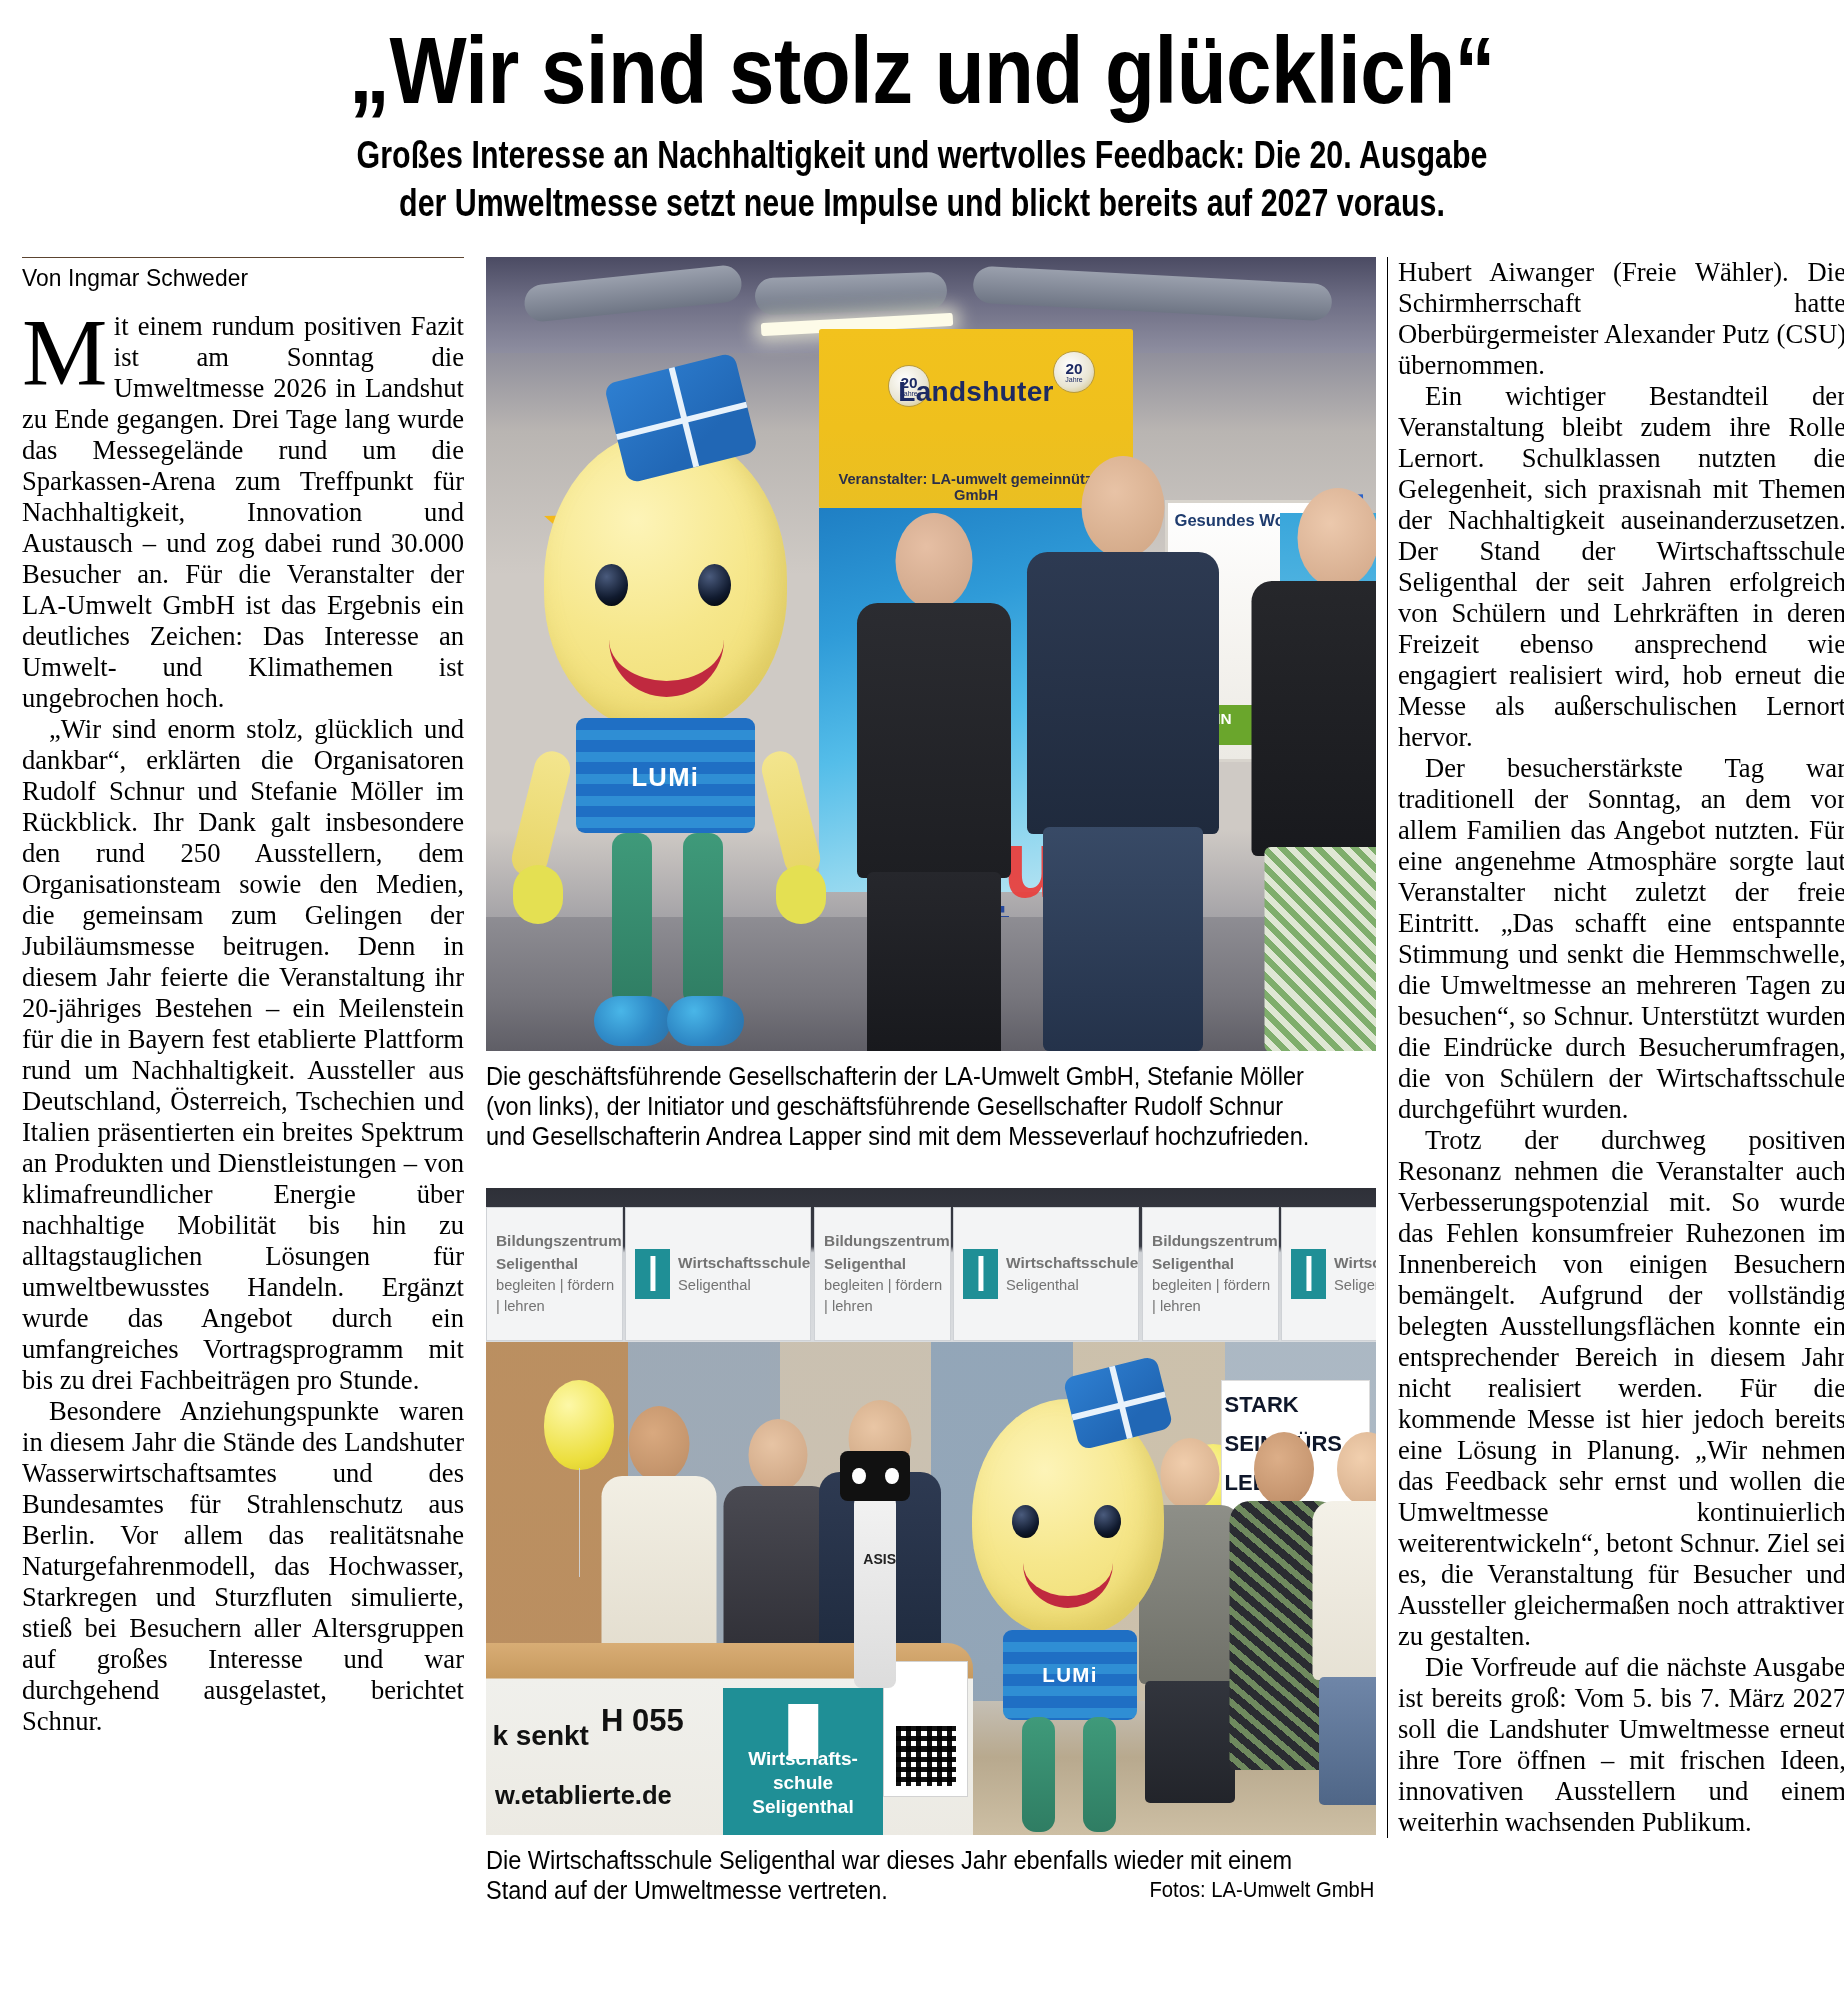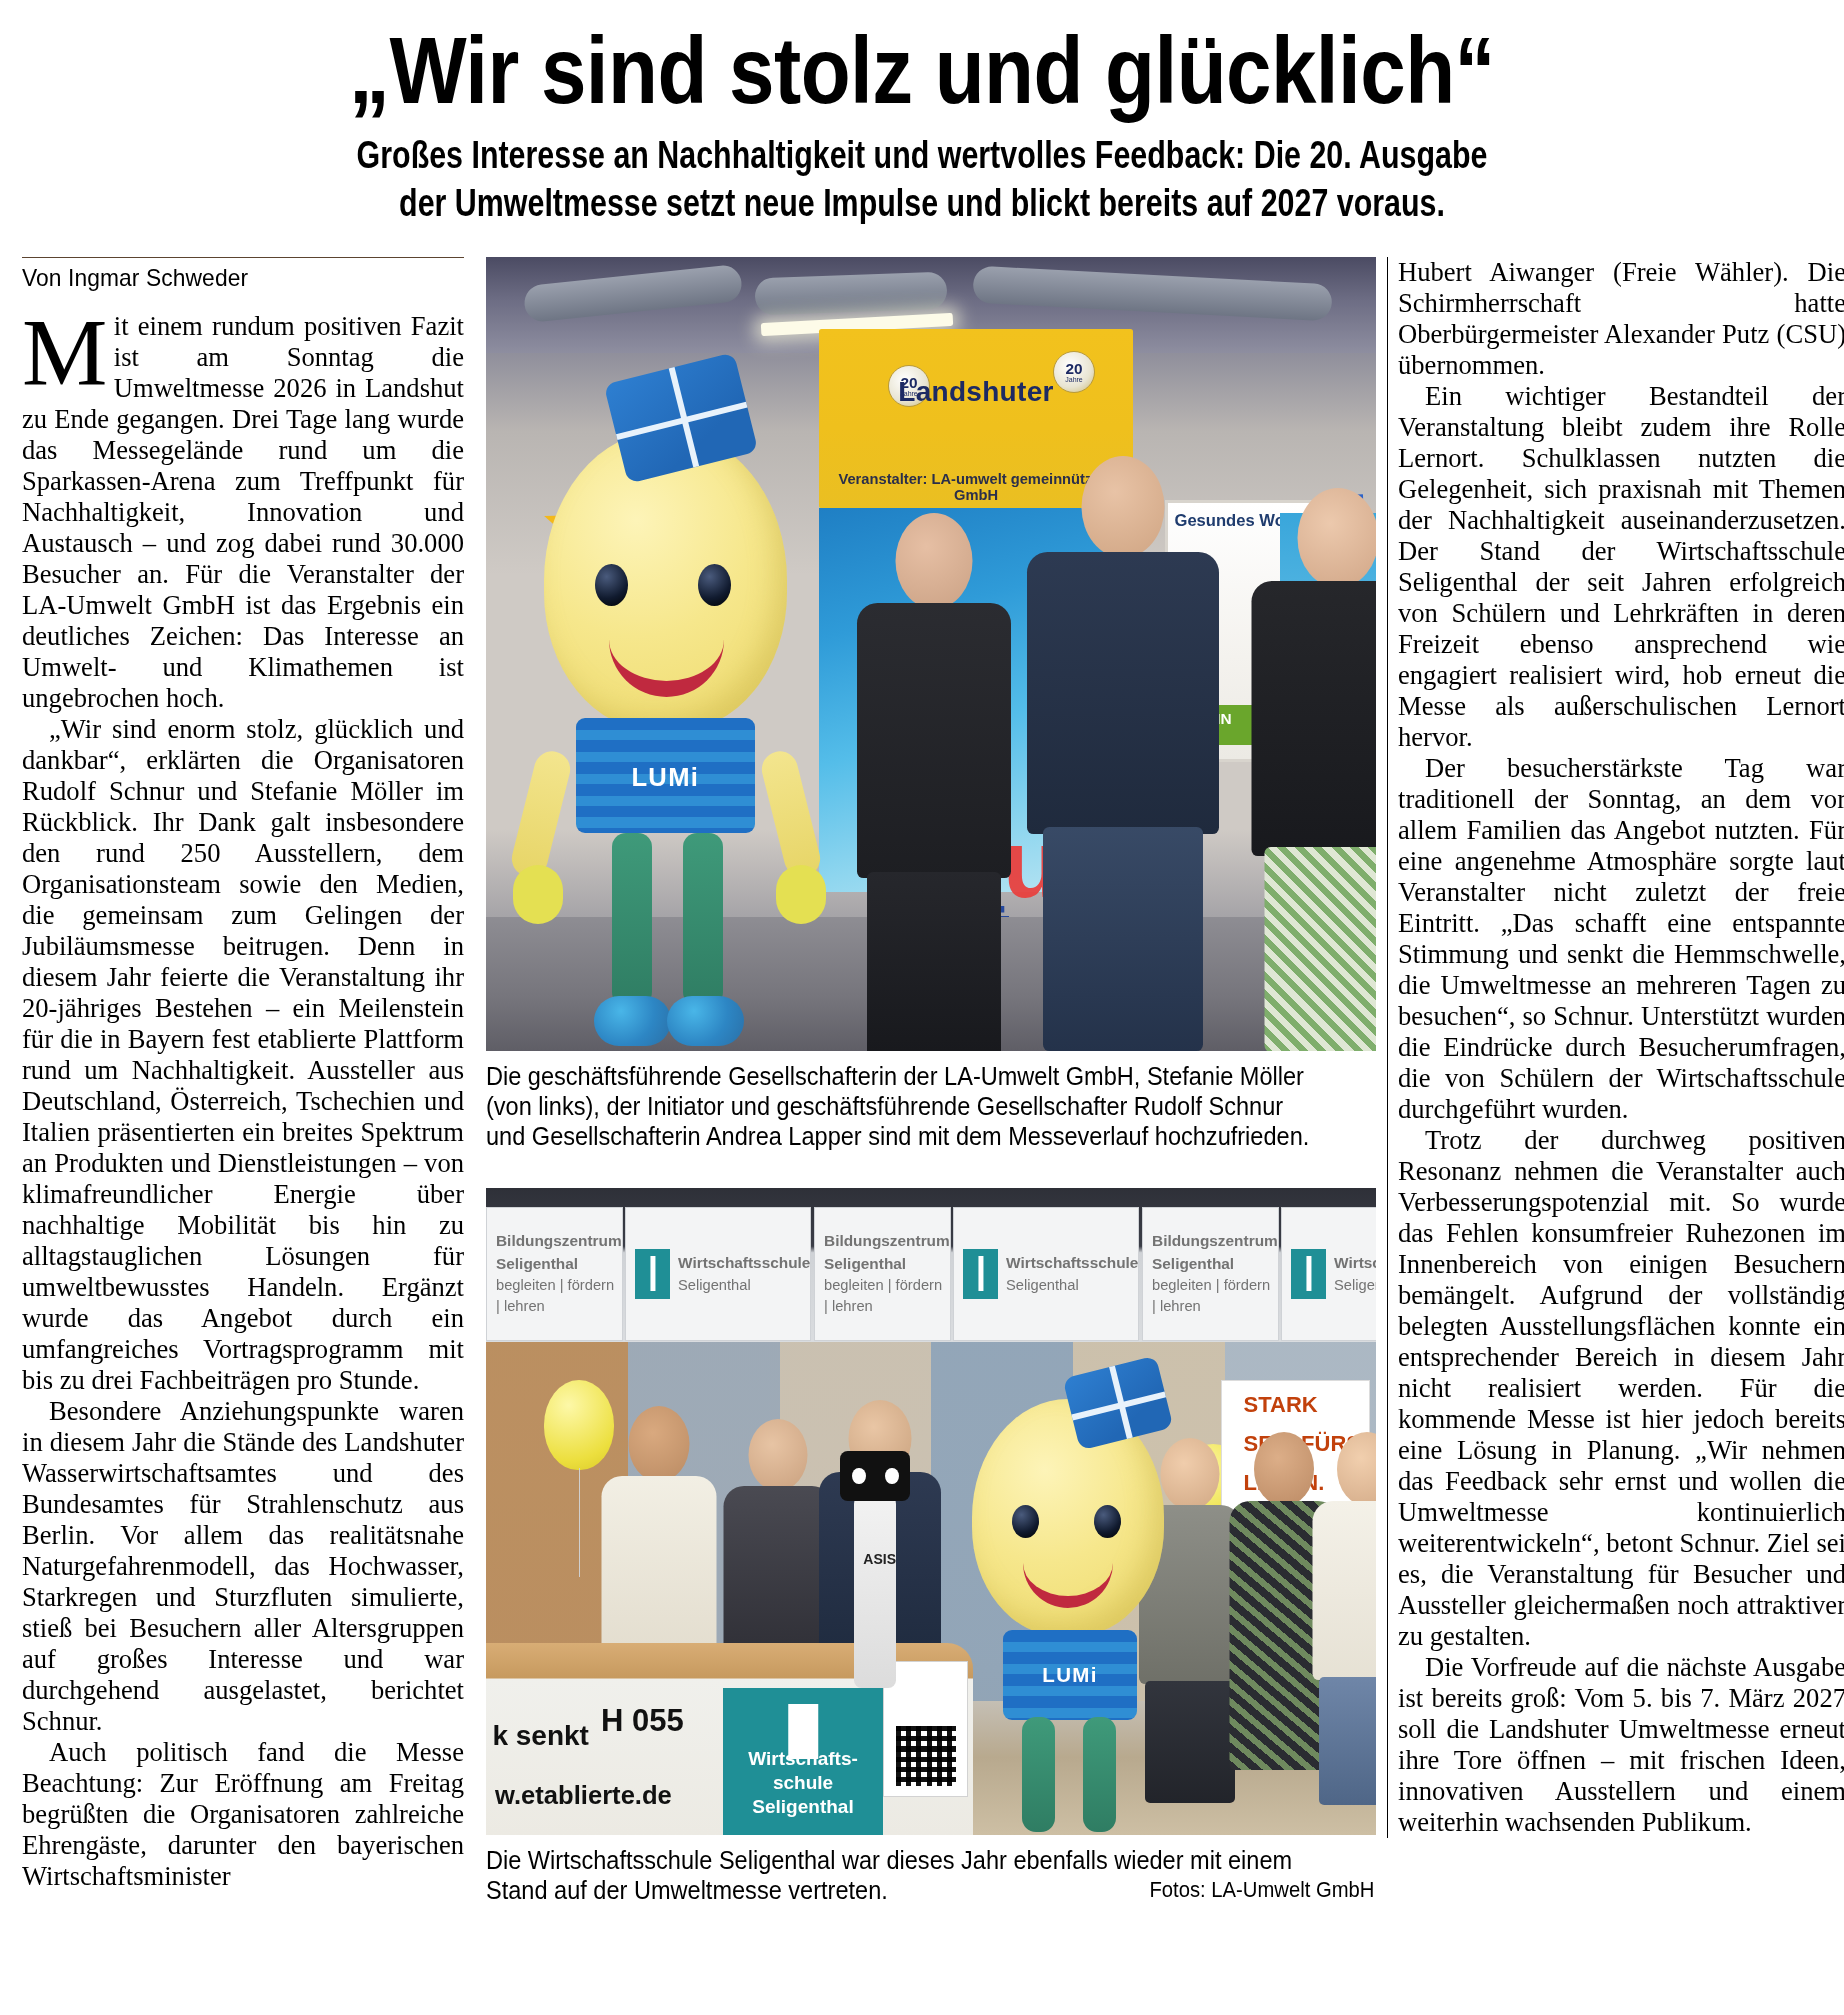--- a/index.html
+++ b/index.html
@@ -345,21 +345,21 @@
   .teal-sign .tower{
     position:absolute;left:50%;top:15.4px;transform:translateX(-50%);
     width:29.5px;height:55px;background:#fff;
   }
   .stark-sign{
     position:absolute;right:6.4px;top:192px;width:147px;height:141px;background:#fff;
     border:1.9px solid #dcdcdc;
   }
   .stark-sign span{
     display:block;font-family:"Liberation Sans",sans-serif;font-weight:700;
-    font-size:22px;color:#c2410c;padding-left:22px;line-height:1.5;padding-top:6.4px;
+    font-size:22px;color:#0f172a;padding-left:3px;line-height:1.5;padding-top:6.4px;
   }
   .wheel{
     position:absolute;right:-25.6px;top:333px;width:192px;height:192px;border-radius:50%;
     background:conic-gradient(#4fa23c 0 10%,#fff 10% 20%,#4fa23c 20% 30%,#fff 30% 40%,
       #4fa23c 40% 50%,#fff 50% 60%,#4fa23c 60% 70%,#fff 70% 80%,#4fa23c 80% 90%,#fff 90% 100%);
     border:3.8px solid #e8e8e8;
   }
   .seligweb{
     position:absolute;left:9px;bottom:25.6px;
     font-family:"Liberation Sans",sans-serif;font-weight:700;font-size:25.6px;color:#111;
@@ -406,21 +406,20 @@
   <div class="cols">
 
     <div class="col-left">
       <div class="byline-rule"></div>
       <div class="byline">Von Ingmar Schweder</div>
 
       <div class="body">
         <p class="first"><span class="dropcap">M</span><span>it einem rundum positiven Fazit ist am Sonntag die Umweltmesse 2026 in Landshut zu Ende gegangen. Drei Tage lang wurde das Messegelände rund um die Sparkassen-Arena zum Treffpunkt für Nachhaltigkeit, Innovation und Austausch – und zog dabei rund 30.000 Besucher an. Für die Veranstalter der LA-Umwelt GmbH ist das Ergebnis ein deutliches Zeichen: Das Interesse an Umwelt- und Klimathemen ist ungebrochen hoch.</span></p>
         <p>„Wir sind enorm stolz, glücklich und dankbar“, erklärten die Organisatoren Rudolf Schnur und Stefanie Möller im Rückblick. Ihr Dank galt insbesondere den rund 250 Ausstellern, dem Organisationsteam sowie den Medien, die gemeinsam zum Gelingen der Jubiläumsmesse beitrugen. Denn in diesem Jahr feierte die Veranstaltung ihr 20-jähriges Bestehen – ein Meilenstein für die in Bayern fest etablierte Plattform rund um Nachhaltigkeit. Aussteller aus Deutschland, Österreich, Tschechien und Italien präsentierten ein breites Spektrum an Produkten und Dienstleistungen – von klimafreundlicher Energie über nachhaltige Mobilität bis hin zu alltagstauglichen Lösungen für umweltbewusstes Handeln. Ergänzt wurde das Angebot durch ein umfangreiches Vortragsprogramm mit bis zu drei Fachbeiträgen pro Stunde.</p>
         <p>Besondere Anziehungspunkte waren in diesem Jahr die Stände des Landshuter Wasserwirtschaftsamtes und des Bundesamtes für Strahlenschutz aus Berlin. Vor allem das realitätsnahe Naturgefahrenmodell, das Hochwasser, Starkregen und Sturzfluten simulierte, stieß bei Besuchern aller Altersgruppen auf großes Interesse und war durchgehend ausgelastet, berichtet Schnur.</p>
-        <p>Auch politisch fand die Messe Beachtung: Zur Eröffnung am Freitag begrüßten die Organisatoren zahlreiche Ehrengäste, darunter den bayerischen Wirtschaftsminister</p>
       </div>
     </div>
 
     <div class="col-mid">
 
       <div class="photo photo1">
         <div class="hall"></div>
         <div class="ceilingduct">
           <div class="duct-pipe" style="left:38px;width:218px;transform:rotate(-6deg);"></div>
           <div class="duct-pipe" style="left:269px;width:192px;transform:rotate(-2deg);"></div>

